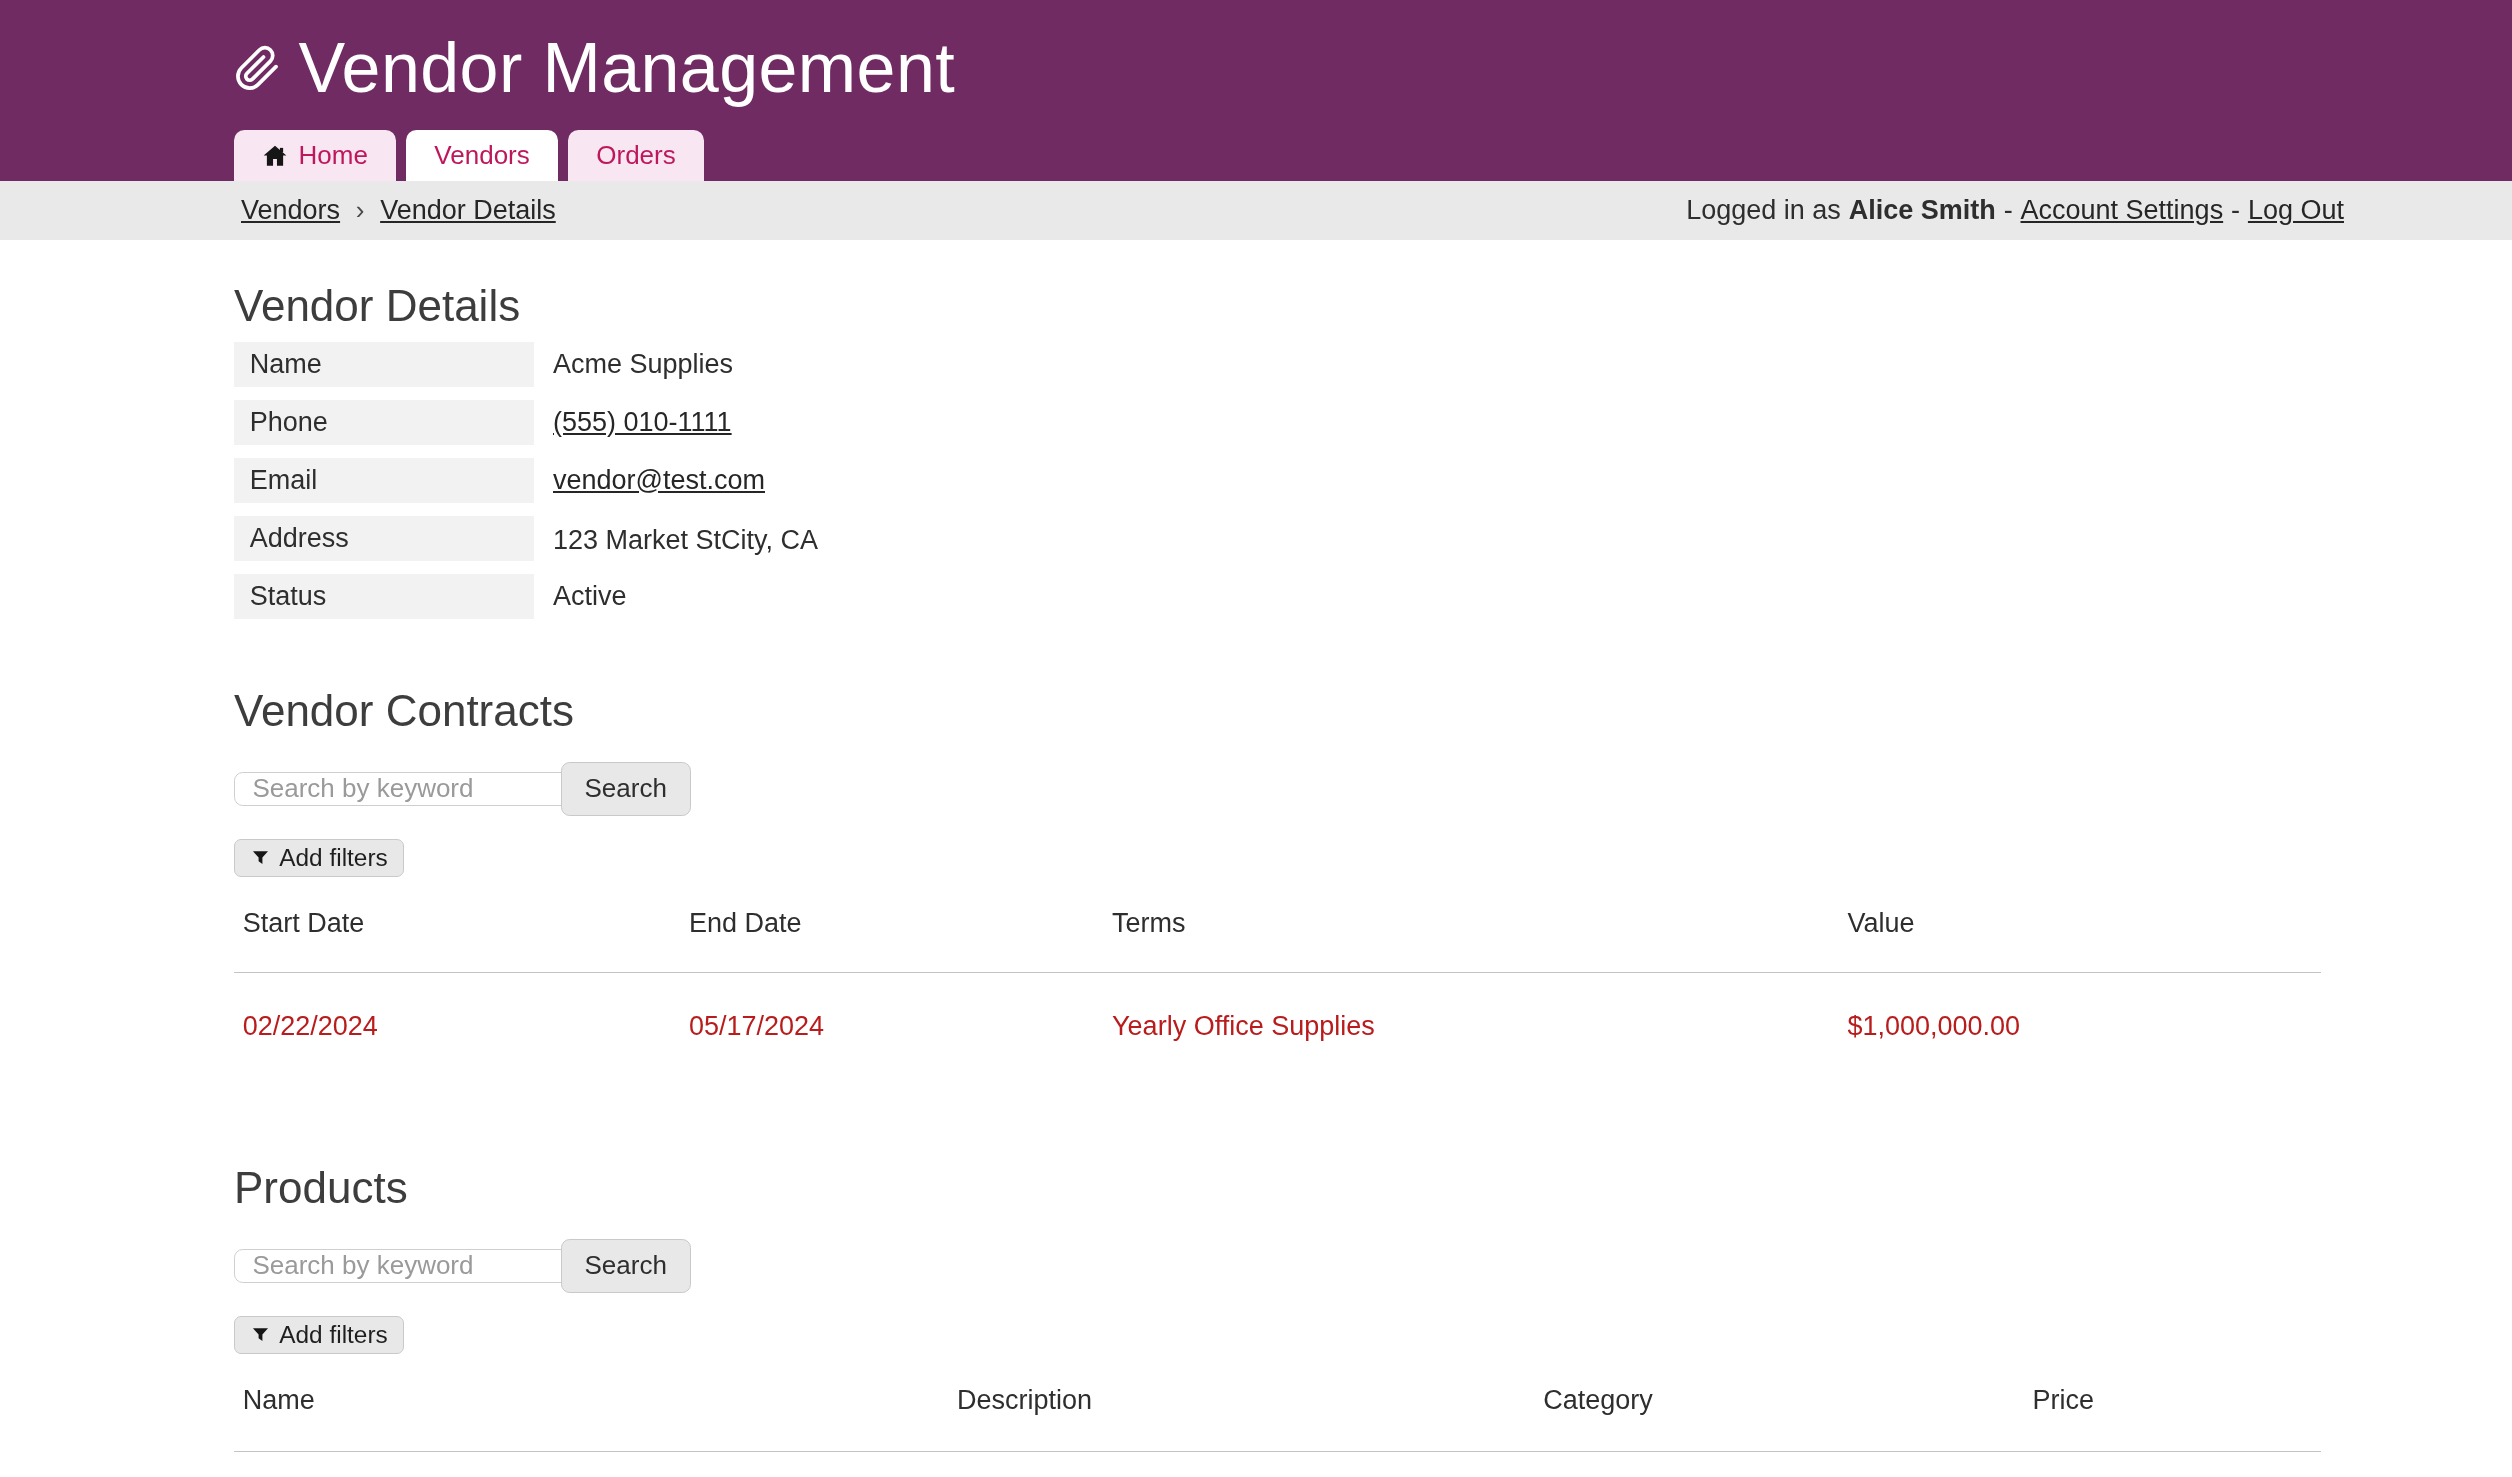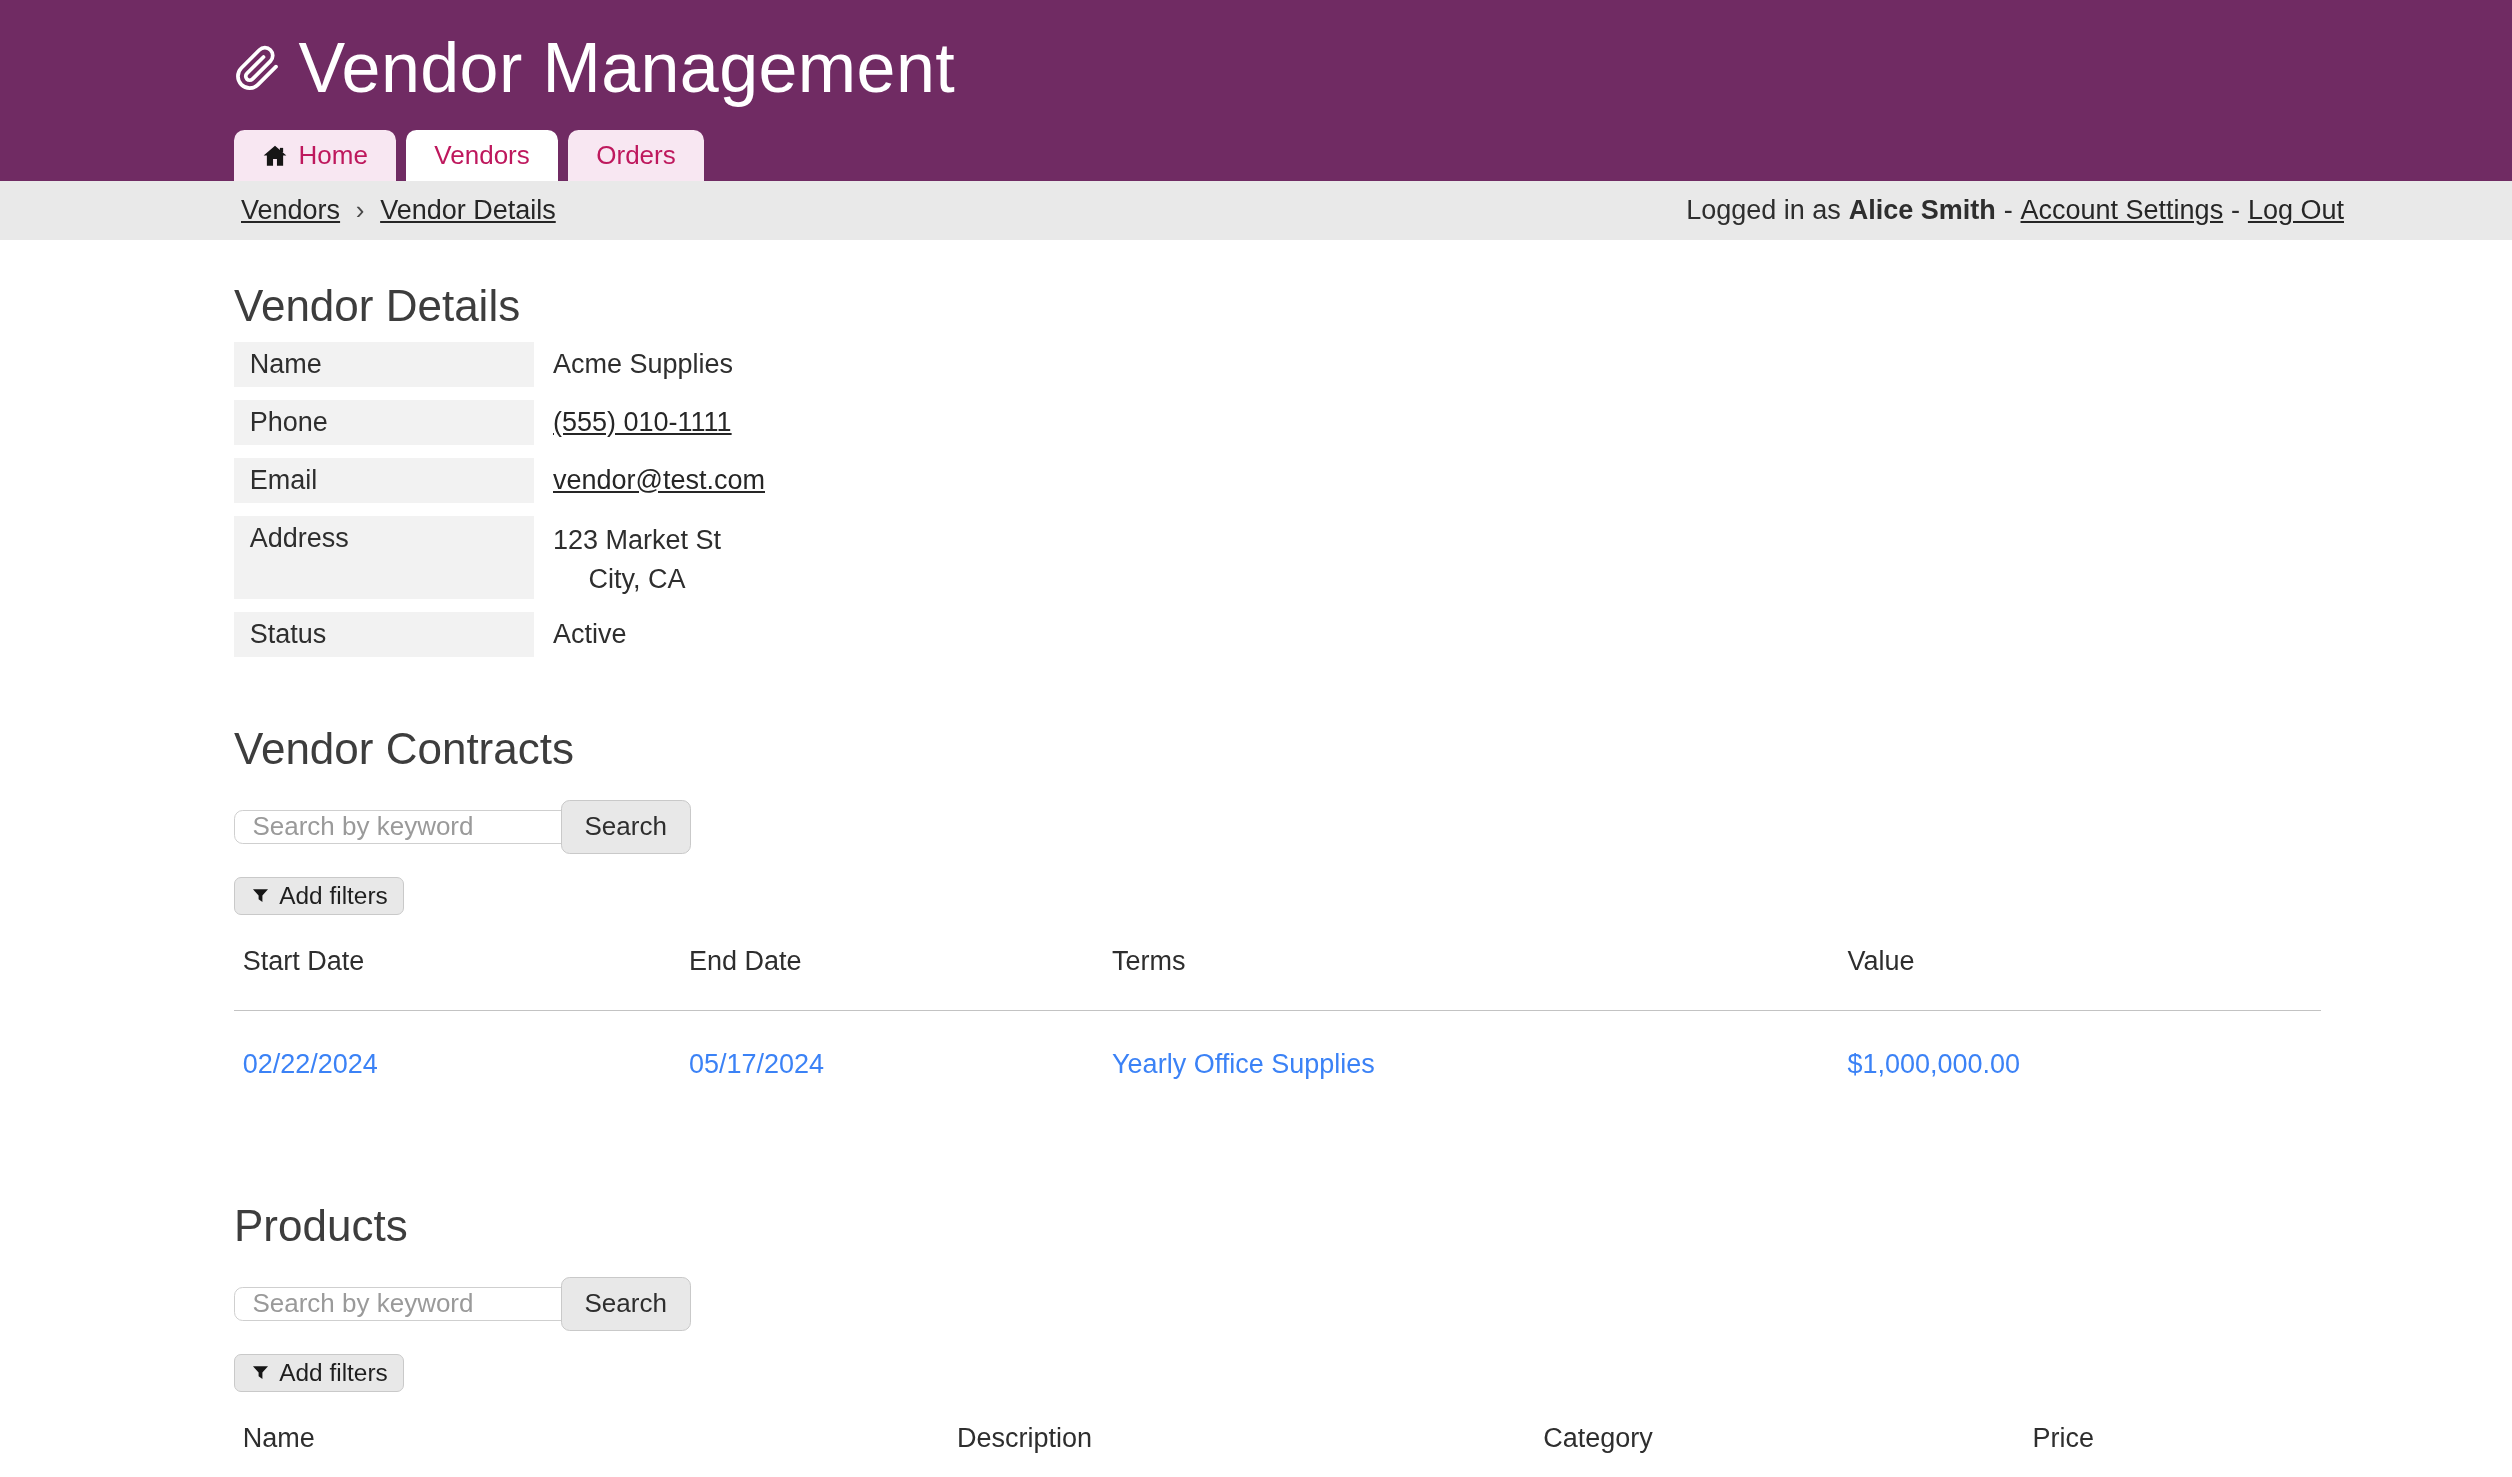--- a/index.html
+++ b/index.html
@@ -42,21 +42,21 @@
   
   .details { margin-top: 10.5px; display: flex; flex-direction: column; gap: 13px; }
   .drow { display: flex; align-items: stretch; }
   .dlabel {
     width: 300px; min-height: 45px; background: #f2f2f2;
     display: flex; align-items: center; padding-left: 15.7px; font-size: 27px; color: #2e2e2e;
   }
   .drow.multi .dlabel { align-items: flex-start; padding-top: 7.9px; }
   .dvalue { display: flex; align-items: center; padding-left: 19px; font-size: 27px; color: #2e2e2e; }
   .dvalue a { color: #262626; text-decoration: underline; cursor: pointer; }
-  .dvalue.lines { flex-direction: column; align-items: center; justify-content: flex-start; padding-top: 5.2px; line-height: 39px; }
+  .dvalue.lines { flex-direction: row; align-items: flex-start; justify-content: flex-start; padding-top: 5.2px; line-height: 39px; }
   
   .searchrow { display: flex; align-items: center; margin-top: 26px; }
   .searchrow input {
     width: 337px; height: 34px; border: 1.7px solid #cfcfcf; border-radius: 8.7px;
     padding: 0 17.4px; font-size: 26px; color: #333; font-family: inherit; background: #fff;
   }
   .searchrow input::placeholder { color: #9a9a9a; }
   .btn-search {
     height: 54px; padding: 0 23px; margin-left: -10.5px; position: relative;
     background: #e8e8e8; border: 1.7px solid #c9c9c9; border-radius: 8.7px;
@@ -68,21 +68,21 @@
     font-size: 24.4px; color: #1f1f1f; font-family: inherit; cursor: pointer;
   }
   .funnel { width: 19px; height: 20px; }
   
   table { border-collapse: collapse; table-layout: fixed; width: 2087px; margin-top: 31px; }
   th {
     text-align: left; font-size: 27px; font-weight: 400; color: #2e2e2e;
     line-height: 31px; padding: 0 8.7px 33px 8.7px; border-bottom: 1.7px solid #c3c3c3;
   }
   .products-table th { padding-bottom: 35px; }
-  td { font-size: 27px; color: #3b82f6; line-height: 31px; padding: 38px 8.7px 21px 8.7px; }
+  td { font-size: 27px; color: #b91c1c; line-height: 31px; padding: 38px 8.7px 21px 8.7px; }
 </style>
 </head>
 <body>
 
 <header class="appbar">
   <div class="title-row">
     <svg class="paperclip" viewBox="0 0 24 24" fill="none" stroke="#ffffff" stroke-width="1.9" stroke-linecap="round" stroke-linejoin="round">
       <path d="M21.44 11.05l-9.19 9.19a6 6 0 0 1-8.49-8.49l9.19-9.19a4 4 0 0 1 5.66 5.66l-9.2 9.19a2 2 0 0 1-2.83-2.83l8.49-8.48"></path>
     </svg>
     <h1>Vendor Management</h1>

